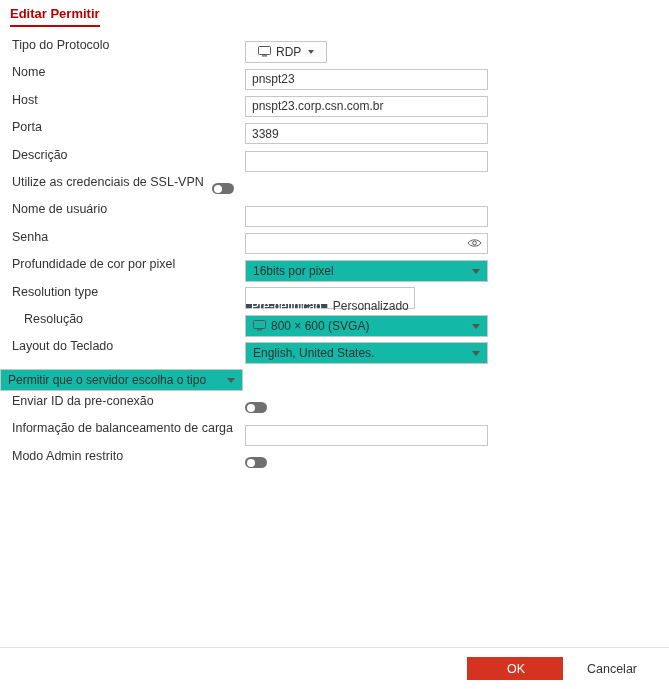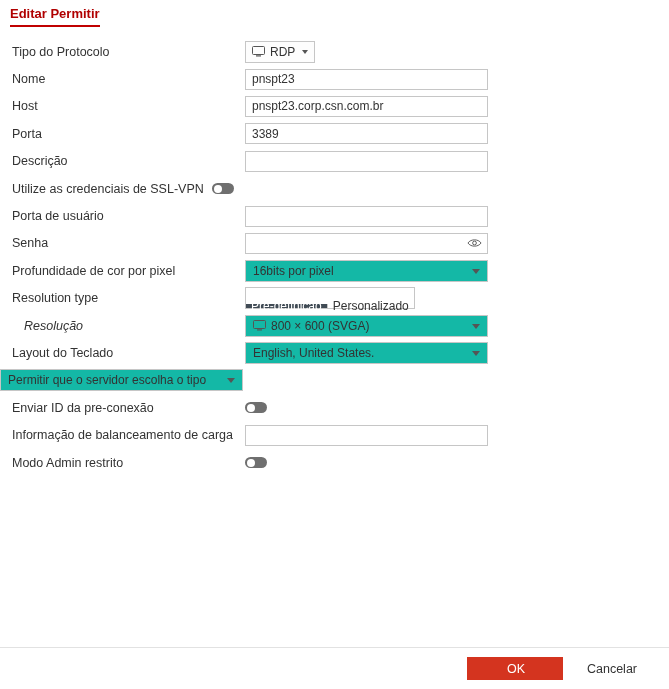--- a/index.html
+++ b/index.html
@@ -34,31 +34,30 @@
   .form {
     position: absolute;
     top: 38px;
     left: 0;
     right: 0;
     bottom: 55px;
     padding: 0;
   }
   .row {
     display: flex;
-    align-items: center;
     height: 27.4px;
   }
   .row .label {
     width: 245px;
     padding-left: 12px;
     color: #333333;
     font-size: 12.5px;
     white-space: nowrap;
   }
-  .row .label.indent { padding-left: 24px; font-style: italic; }
+  .row .label.indent { padding-left: 24px; }
   .row .field {
     flex: 1;
     display: flex;
     align-items: center;
   }
 
   
   .txt {
     width: 243px;
     height: 21px;
@@ -83,21 +82,21 @@
     height: 12px;
     pointer-events: auto;
   }
 
   
   .proto-btn {
     display: inline-flex;
     align-items: center;
     gap: 5px;
     height: 22px;
-    padding: 0 6px;
+    padding: 0 12px;
     border: 1px solid #c6c6c6;
     background: #fdfdfd;
     font-size: 12px;
     color: #333333;
     cursor: pointer;
   }
   .proto-btn .caret {
     width: 0; height: 0;
     border-left: 3.5px solid transparent;
     border-right: 3.5px solid transparent;
@@ -259,21 +258,21 @@
   <div class="row">
     <div class="label" style="width:auto;padding-right:8px;">Utilize as credenciais de SSL-VPN</div>
     <div class="field" style="flex:0 0 auto;">
       <span class="toggle">
           <span class="knob"></span>
         </span>
     </div>
   </div>
 
   <div class="row">
-    <div class="label">Porta de usuário</div>
+    <div class="label">Nome de usuário</div>
     <div class="field">
       <input class="txt" type="text" value="" style="">
     </div>
   </div>
 
   <div class="row">
     <div class="label">Senha</div>
     <div class="field">
       <div class="pwd-wrap">
         <input class="txt" type="password" value="" style="">

